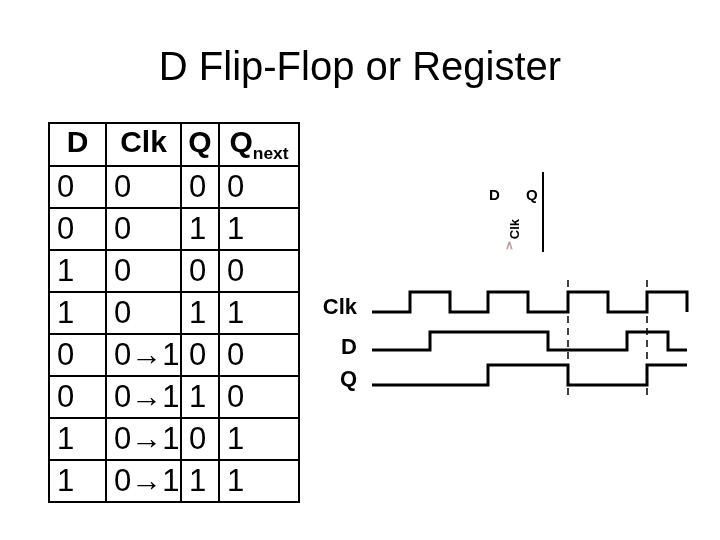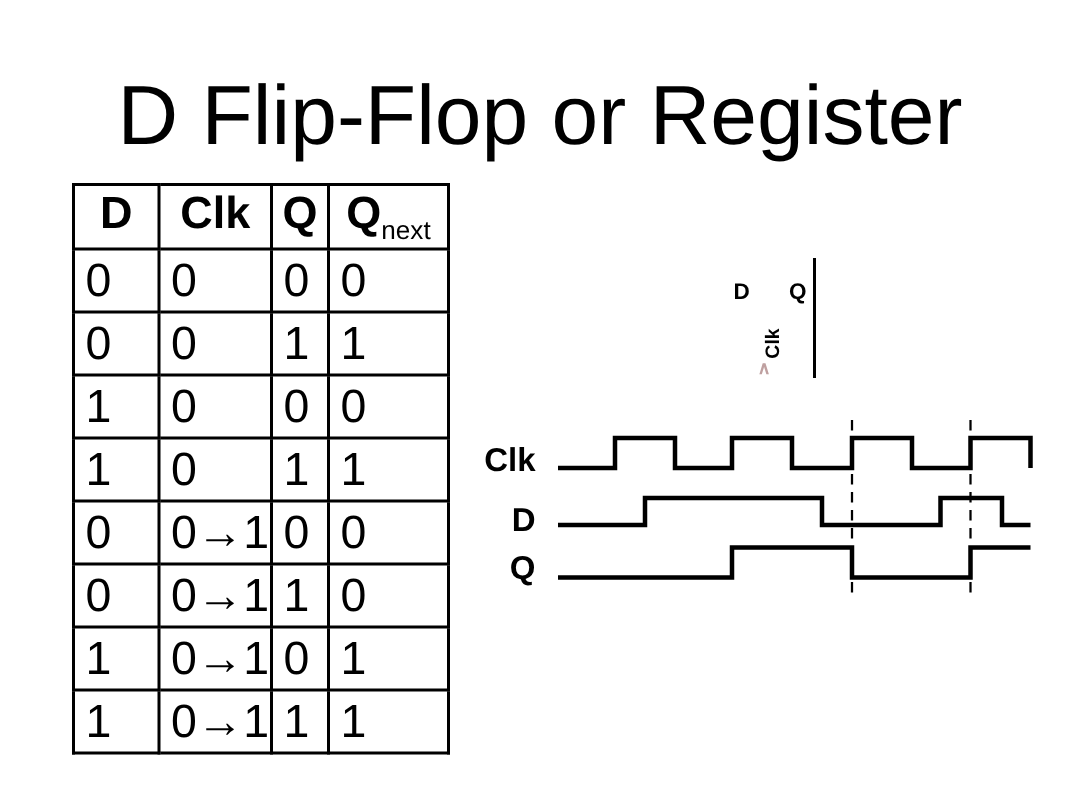--- a/index.html
+++ b/index.html
@@ -9,21 +9,21 @@
     font-family: "Liberation Sans", sans-serif;
     color: #000;
     overflow: hidden;
   }
   .slide { position: relative; width: 720px; height: 540px; }
 
   
   .title {
     position: absolute; top: 44px; left: 0; width: 720px;
     margin: 0; text-align: center;
-    font-size: 56px; font-weight: 400; letter-spacing: 0;
+    font-size: 40px; font-weight: 400; letter-spacing: 0;
   }
 
   
   .truth-table {
     position: absolute; left: 48px; top: 122px;
     border-collapse: collapse; table-layout: fixed;
   }
   .truth-table col.c-d     { width: 57px; }
   .truth-table col.c-clk   { width: 75px; }
   .truth-table col.c-q     { width: 38px; }
@@ -31,21 +31,21 @@
   .truth-table th, .truth-table td {
     border: 2px solid #000;
     vertical-align: middle;
     overflow: hidden;
     white-space: nowrap;
   }
   .truth-table th {
     height: 41px; font-size: 30px; font-weight: bold;
     text-align: center; padding: 0 2px;
   }
-  .truth-table th sub { font-size: 0.58em; font-weight: normal; }
+  .truth-table th sub { font-size: 0.58em; font-weight: bold; }
   .truth-table td {
     height: 40px; font-size: 31px; font-weight: 400;
     text-align: left; padding: 0 0 0 7px;
   }
 
   
   .ff-label { position: absolute; font-size: 15px; font-weight: bold; line-height: 1; }
   .ff-d { left: 489px; top: 187px; }
   .ff-q { left: 526px; top: 187px; }
   .ff-line {

